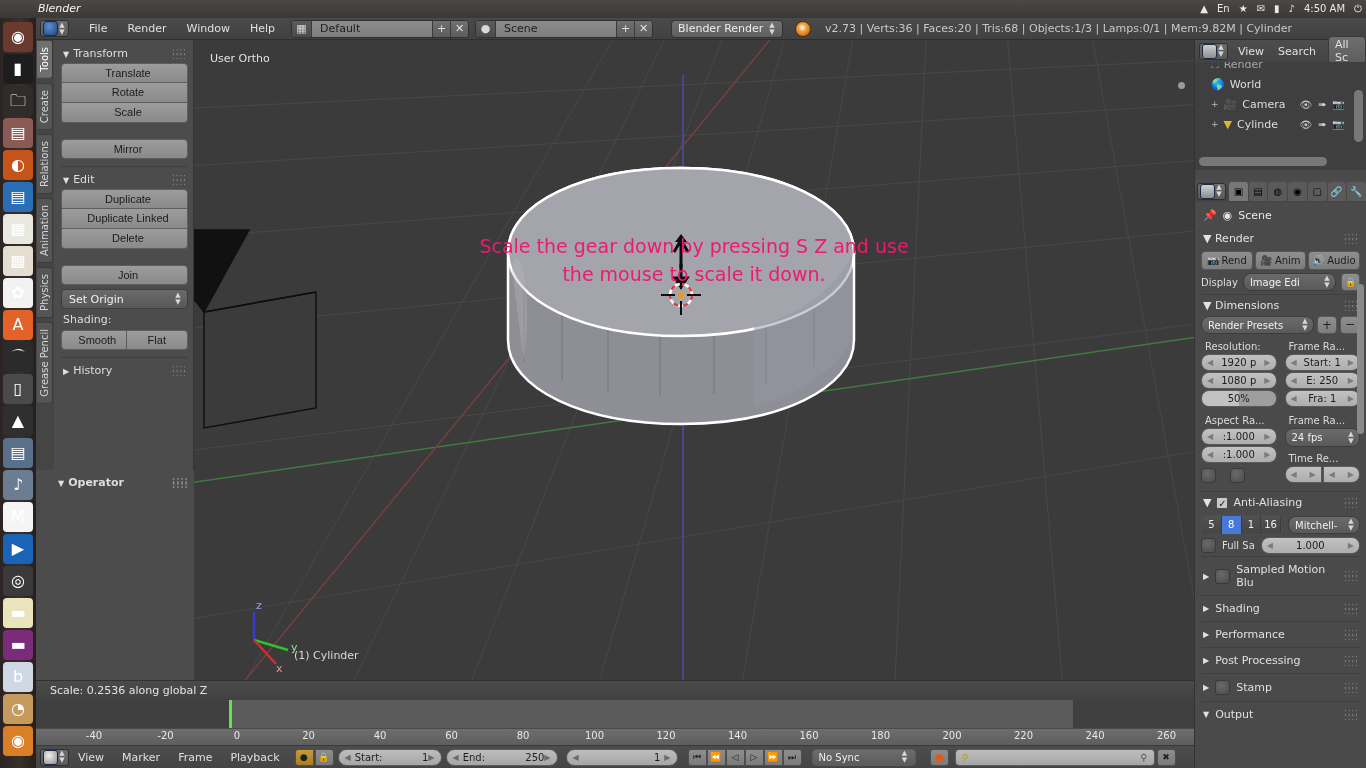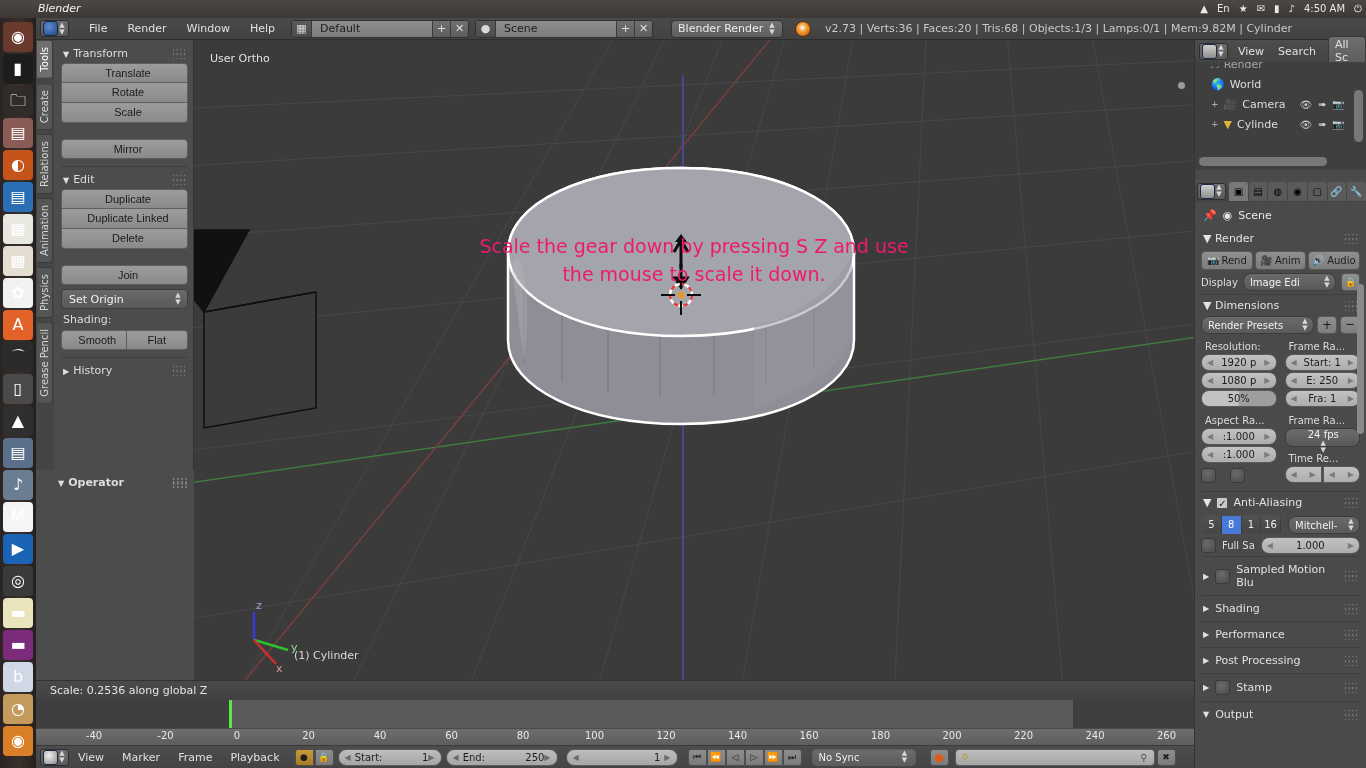--- a/index.html
+++ b/index.html
@@ -742,21 +742,21 @@
             <span class="ar">◀</span>
             <span>E:  250</span>
             <span class="ar">▶</span>
           </div>
           <div class="numfld">
             <span class="ar">◀</span>
             <span>Fra:   1</span>
             <span class="ar">▶</span>
           </div>
           <div class="colhdr" style="margin-top:6px;">Frame Ra...</div>
-          <div class="sel" style="height:19px;flex-direction:column;">
+          <div class="sel" style="height:19px;">
             <span>24 fps</span>
             <span class="spin">▲<br>▼</span>
           </div>
           <div class="colhdr" style="margin-top:4px;">Time Re...</div>
           <div style="display:flex;gap:1px;">
             <div class="numfld" style="flex:1;margin:0;border-radius:8px 0 0 8px;">
               <span class="ar">◀</span>
               <span class="ar">▶</span>
             </div>
             <div class="numfld" style="flex:1;margin:0;border-radius:0 8px 8px 0;">

